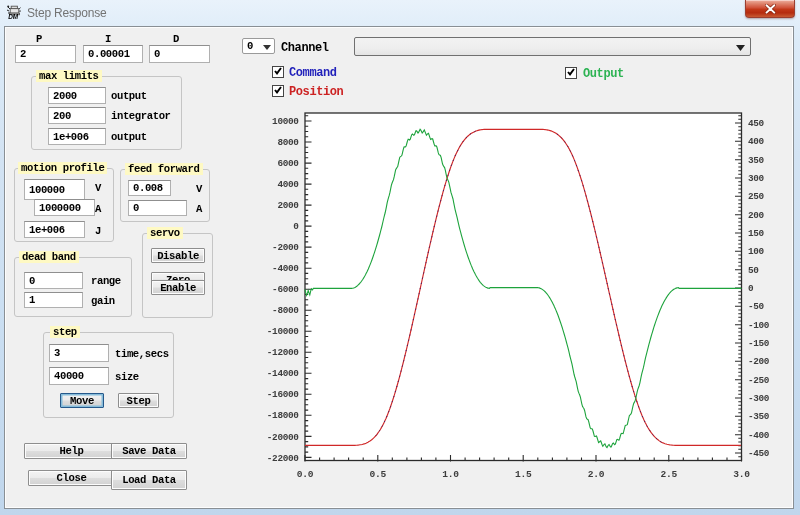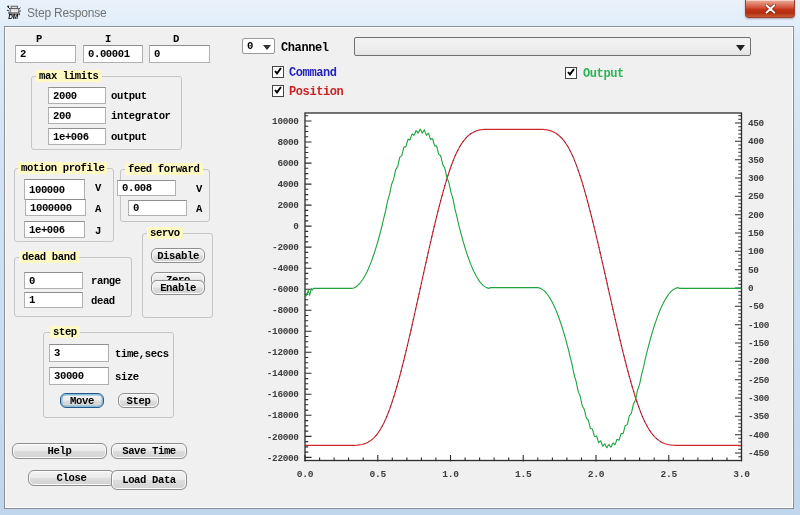--- a/index.html
+++ b/index.html
@@ -3,21 +3,21 @@
 html,body{margin:0;padding:0;width:800px;height:515px;overflow:hidden}
 body{position:relative;font-family:"Liberation Mono",monospace;background:linear-gradient(180deg,#e9f2fb 0%,#dcebf8 8%,#d3e3f3 30%,#cbdff2 60%,#c0d6ec 100%)}
 #client{position:absolute;left:4px;top:26px;width:788px;height:481px;background:#f0f0f0;border:1px solid #898f94;box-shadow:inset 0 0 0 1px #fdfdfd}
 #titletxt{position:absolute;left:27px;top:6px;font-family:"Liberation Sans",sans-serif;font-size:12px;letter-spacing:-0.2px;color:#737373}
 #closebtn{position:absolute;left:745px;top:0;width:48px;height:17px;border:1px solid #9b3e30;border-top:none;border-radius:0 0 4px 4px;background:linear-gradient(180deg,#f0b0a2 0%,#e08a74 18%,#d0523a 45%,#c23718 55%,#b52c10 75%,#c85a33 100%);box-shadow:inset 0 1px 0 rgba(255,255,255,.45), 0 1px 2px rgba(80,30,20,.35)}
 #closebtn svg{position:absolute;left:19px;top:3.5px}
 .lbl{position:absolute;font-size:10.6px;font-weight:bold;color:#000;letter-spacing:-0.4px;white-space:pre}
 .fld{position:absolute;background:#fff;border:1px solid #b0b0b0;border-top-color:#8f8f8f;box-sizing:border-box;font-size:10.6px;font-weight:bold;letter-spacing:-0.4px;color:#000;padding-left:4px;display:flex;align-items:center}
 .grp{position:absolute;border:1px solid #c5c5c5;border-radius:3px;box-sizing:border-box}
 .gl{position:absolute;top:-7px;font-size:10.6px;font-weight:bold;letter-spacing:-0.4px;background:#fef9c3;padding:0 3px;white-space:pre}
-.btn{position:absolute;border:1px solid #8e8e8e;border-radius:6px;box-sizing:border-box;background:linear-gradient(180deg,#f3f3f3 0%,#ebebeb 48%,#dddddd 52%,#d2d2d2 100%);font-size:10.6px;font-weight:bold;letter-spacing:-0.4px;display:flex;align-items:center;justify-content:center;box-shadow:inset 0 0 0 1px #fcfcfc}
+.btn{position:absolute;border:1px solid #8e8e8e;border-radius:1px;box-sizing:border-box;background:linear-gradient(180deg,#f3f3f3 0%,#ebebeb 48%,#dddddd 52%,#d2d2d2 100%);font-size:10.6px;font-weight:bold;letter-spacing:-0.4px;display:flex;align-items:center;justify-content:center;box-shadow:inset 0 0 0 1px #fcfcfc}
 .cb{position:absolute;width:10px;height:10px;background:#fff;border:1px solid #454545;box-sizing:content-box}
 .cb svg{position:absolute;left:0px;top:-1px}
 .clbl{position:absolute;font-size:12px;font-weight:bold;letter-spacing:-0.4px;white-space:pre}
 .combo{position:absolute;box-sizing:border-box;border:1px solid #707070;border-radius:2px;background:linear-gradient(180deg,#f2f2f2,#eeeeee 60%,#e4e4e4);font-size:10.6px;font-weight:bold;letter-spacing:-0.4px;display:flex;align-items:center}
 </style></head>
 <body>
 
 <svg id="appicon" style="position:absolute;left:6px;top:4px" width="16" height="16" viewBox="0 0 16 16">
  <path d="M2 3 L4 5 M1 6 L3 7 M2 9 L4 9" stroke="#222" stroke-width="1" fill="none"></path>
  <circle cx="2.2" cy="2.6" r="1" fill="#222"></circle>
@@ -50,61 +50,61 @@
 <div class="fld" style="left:48px;top:107px;width:58px;height:17px">200</div>
 <div class="fld" style="left:48px;top:128px;width:58px;height:17px">1e+006</div>
 <div class="lbl" style="left:111px;top:90px">output</div>
 <div class="lbl" style="left:111px;top:110px">integrator</div>
 <div class="lbl" style="left:111px;top:131px">output</div>
 
 <div class="grp" style="left:14px;top:168px;width:100px;height:74px">
     <div class="gl" style="left:3px">motion profile</div>
   </div>
 <div class="fld" style="left:24px;top:179px;width:61px;height:21px">100000</div>
-<div class="fld" style="left:25px;top:199px;width:61px;height:17px">1000000</div>
+<div class="fld" style="left:34px;top:199px;width:61px;height:17px">1000000</div>
 <div class="fld" style="left:24px;top:221px;width:61px;height:17px">1e+006</div>
 <div class="lbl" style="left:95px;top:182px">V</div>
 <div class="lbl" style="left:95px;top:203px">A</div>
 <div class="lbl" style="left:95px;top:225px">J</div>
 
 <div class="grp" style="left:120px;top:169px;width:90px;height:53px">
     <div class="gl" style="left:4px">feed forward</div>
   </div>
-<div class="fld" style="left:117px;top:180px;width:59px;height:16px">0.008</div>
+<div class="fld" style="left:128px;top:180px;width:43px;height:16px">0.008</div>
 <div class="fld" style="left:128px;top:200px;width:59px;height:16px">0</div>
 <div class="lbl" style="left:196px;top:183px">V</div>
 <div class="lbl" style="left:196px;top:203px">A</div>
 
 <div class="grp" style="left:142px;top:233px;width:71px;height:85px">
     <div class="gl" style="left:4px">servo</div>
   </div>
 <div class="btn" style="left:151px;top:248px;width:54px;height:15px">Disable</div>
 <div class="btn" style="left:151px;top:272px;width:54px;height:15px">Zero</div>
 <div class="btn" style="left:151px;top:280px;width:54px;height:15px">Enable</div>
 
 <div class="grp" style="left:14px;top:257px;width:118px;height:60px">
     <div class="gl" style="left:4px">dead band</div>
   </div>
 <div class="fld" style="left:24px;top:272px;width:59px;height:17px">0</div>
 <div class="fld" style="left:24px;top:292px;width:59px;height:16px">1</div>
 <div class="lbl" style="left:91px;top:275px">range</div>
-<div class="lbl" style="left:91px;top:295px">dead</div>
+<div class="lbl" style="left:91px;top:295px">gain</div>
 
 <div class="grp" style="left:43px;top:332px;width:131px;height:86px">
     <div class="gl" style="left:6px">step</div>
   </div>
 <div class="fld" style="left:49px;top:344px;width:60px;height:18px">3</div>
-<div class="fld" style="left:49px;top:367px;width:60px;height:18px">30000</div>
+<div class="fld" style="left:49px;top:367px;width:60px;height:18px">40000</div>
 <div class="lbl" style="left:115px;top:348px">time,secs</div>
 <div class="lbl" style="left:115px;top:371px">size</div>
 <div class="btn" style="left:60px;top:393px;width:44px;height:15px;border-color:#26598b;box-shadow:inset 0 0 0 1.5px #86bcda">Move</div>
 <div class="btn" style="left:118px;top:393px;width:41px;height:15px">Step</div>
 
-<div class="btn" style="left:12px;top:443px;width:95px;height:16px">Help</div>
-<div class="btn" style="left:111px;top:443px;width:76px;height:16px">Save Time</div>
+<div class="btn" style="left:24px;top:443px;width:95px;height:16px">Help</div>
+<div class="btn" style="left:111px;top:443px;width:76px;height:16px">Save Data</div>
 <div class="btn" style="left:28px;top:470px;width:87px;height:16px">Close</div>
 <div class="btn" style="left:111px;top:470px;width:76px;height:20px">Load Data</div>
 
 <div class="combo" style="left:242px;top:38px;width:33px;height:16px;background:#fff;border-color:#9a9a9a">
     <span style="padding-left:4px">0</span>
     <svg style="position:absolute;right:3px;top:6px" width="8" height="5" viewBox="0 0 8 5">
       <path d="M0 0 L8 0 L4 5 Z" fill="#333"></path>
     </svg>
   </div>
 <div class="clbl" style="left:281px;top:41px">Channel</div>

